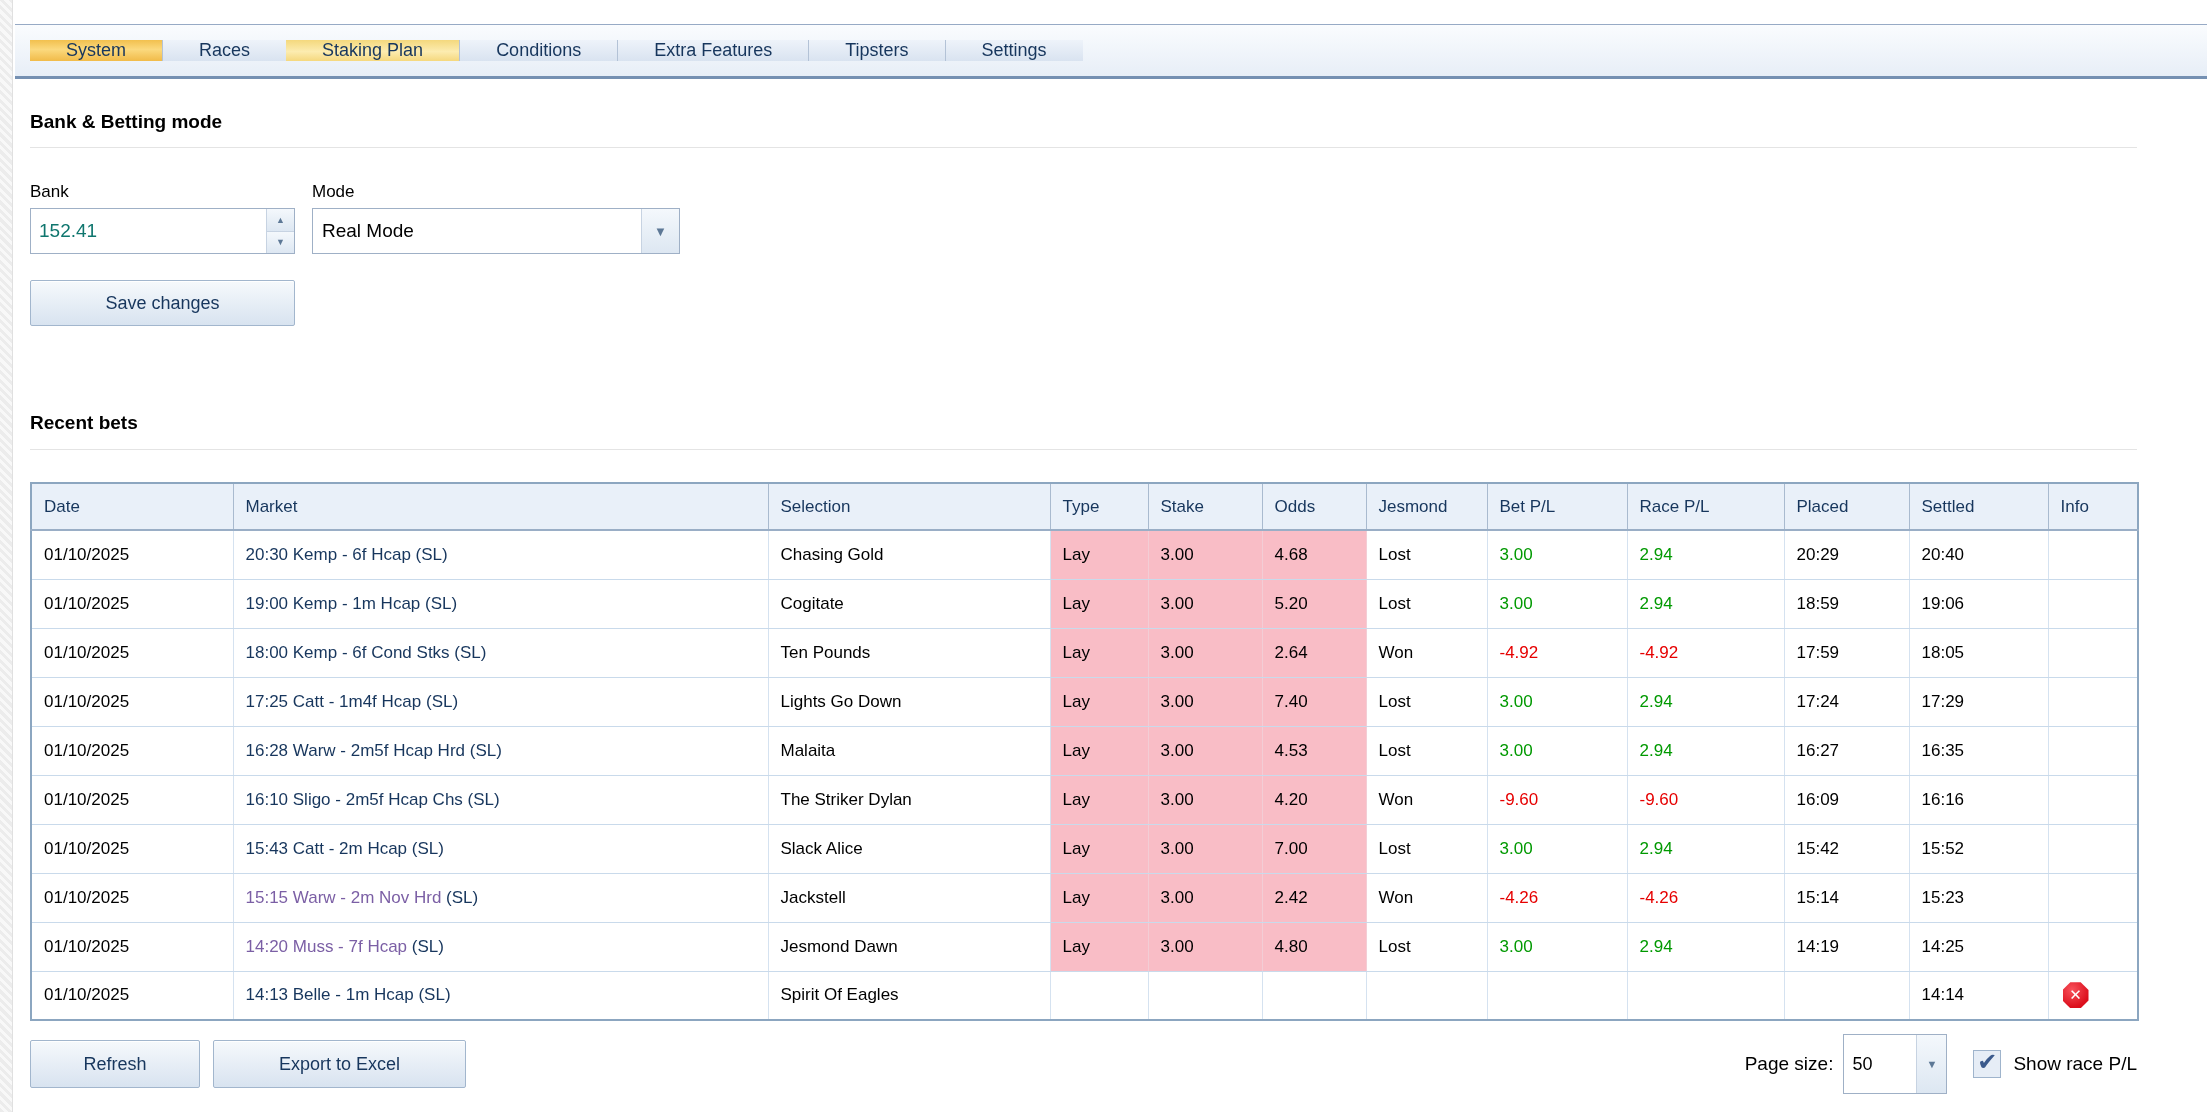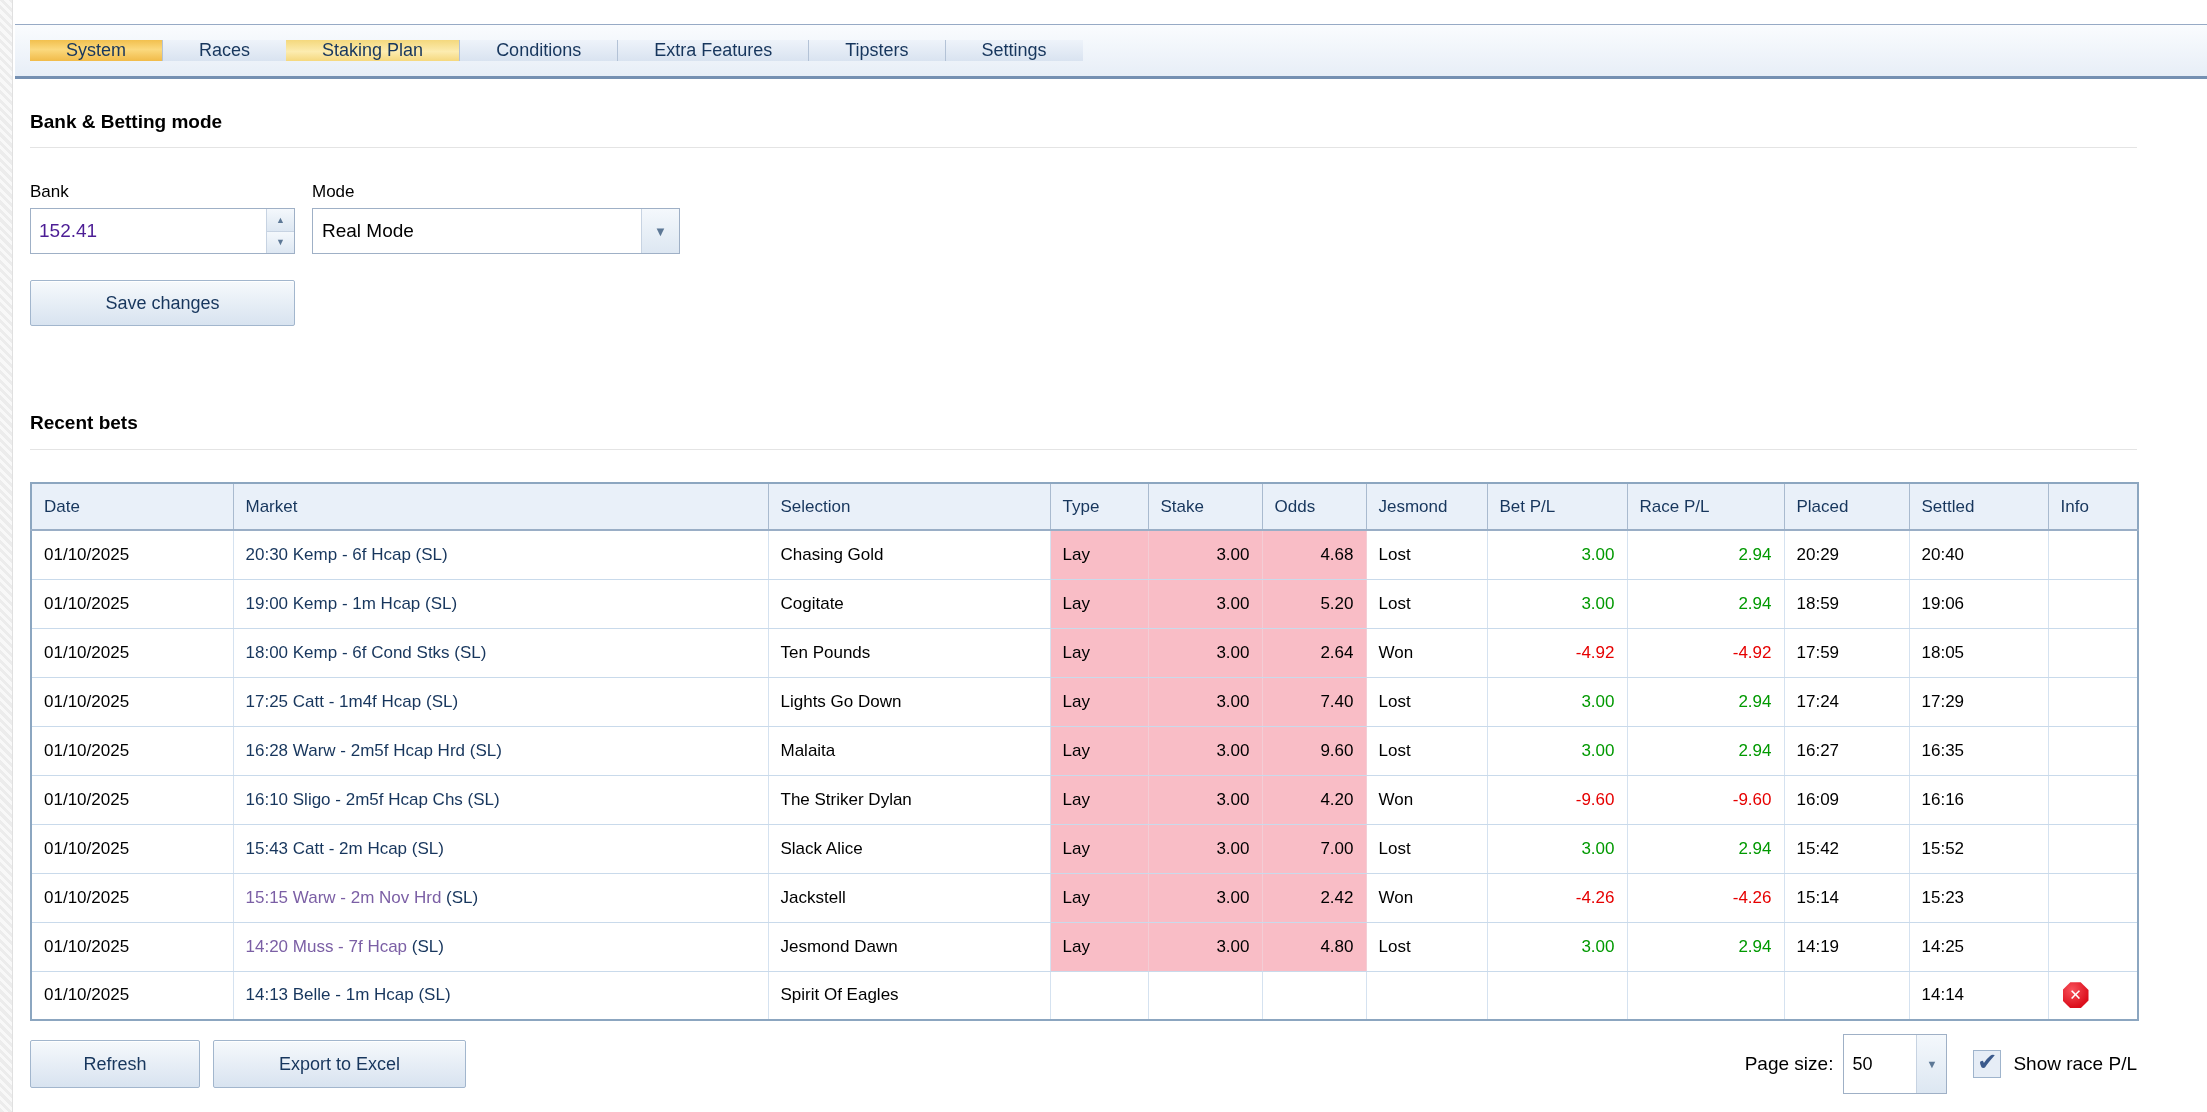--- a/index.html
+++ b/index.html
@@ -28,21 +28,21 @@
 
   
   .bank-head { margin-top:32px; }
   .bank-divider { margin-top:14px; }
   .form-row { margin-top:34px; display:flex; }
   .field { display:flex; flex-direction:column; }
   .field-label { font-size:17px; margin-bottom:6px; }
   .spin-box { width:265px; height:46px; border:1px solid #9fb0c6; background:#fff;
     display:flex; margin-right:17px; }
   .spin-box input { flex:1; border:none; outline:none; font-size:19px; padding-left:8px;
-    font-family:inherit; color:#4c1d95; min-width:0; }
+    font-family:inherit; color:#0f766e; min-width:0; }
   .spin-btns { width:28px; border-left:1px solid #c7d3e2; display:flex; flex-direction:column; }
   .spin-btn { flex:1; display:flex; align-items:center; justify-content:center;
     background:linear-gradient(#f4f8fc,#dde7f2); font-size:9px; color:#5d7896; cursor:pointer; }
   .spin-btn + .spin-btn { border-top:1px solid #c7d3e2; }
   .combo { width:368px; height:46px; border:1px solid #9fb0c6; background:#fff;
     display:flex; align-items:stretch; }
   .combo-value { flex:1; font-size:19px; display:flex; align-items:center; padding-left:9px; }
   .combo-btn { width:38px; border-left:1px solid #c7d3e2;
     background:linear-gradient(#f4f8fc,#dde7f2); display:flex; align-items:center;
     justify-content:center; color:#5d7896; font-size:13px; cursor:pointer; }
@@ -58,21 +58,21 @@
   table.bets { margin-top:32px; width:2107px; border-collapse:collapse; table-layout:fixed;
     border:2px solid #8ca6c0; font-size:17px; }
   .bets th { height:47px; background:#e9f0f9; color:#17365d; font-weight:normal;
     text-align:left; padding-left:12px; border-right:1px solid #a9bacf;
     border-bottom:2px solid #9aaec6; font-size:17px; }
   .bets th:last-child { border-right:none; }
   .bets td { height:49px; padding-left:12px; border-right:1px solid #d5e2f0;
     border-bottom:1px solid #c9daeb; background:#fff; white-space:nowrap; overflow:hidden; }
   .bets td:last-child { border-right:none; }
   .bets tr:last-child td { border-bottom:none; }
-  .bets td.num { text-align:right; padding-right:12px; padding-left:0; }
+  .bets td.num { padding-right:12px; padding-left:12px; }
   .bets td.pink { background:#f9bdc6; border-right-color:#f3cdd5; }
   a.market { color:#17365d; text-decoration:none; }
   a.market.visited { color:#7b5fa5; }
   .pos { color:#009900; }
   .neg { color:#e60000; }
   .err-icon { display:none; width:26px; height:26px; margin-left:14px;
     background:radial-gradient(circle at 35% 30%,#f8525c,#dc0f1c 70%);
     clip-path:polygon(30% 0,70% 0,100% 30%,100% 70%,70% 100%,30% 100%,0 70%,0 30%);
     color:#fff; font-size:15px; font-weight:bold; align-items:center; justify-content:center; }
   .err-icon.show { display:inline-flex; }
@@ -232,21 +232,21 @@
     <td>17:24</td>
     <td>17:29</td>
     <td class="info-cell"></td>
   </tr>
           <tr>
     <td>01/10/2025</td>
     <td><a href="#" class="market">16:28 Warw - 2m5f Hcap Hrd</a><span style="color:#17365d"> (SL)</span></td>
     <td>Malaita</td>
     <td class="pink">Lay</td>
     <td class="num pink">3.00</td>
-    <td class="num pink">9.60</td>
+    <td class="num pink">4.53</td>
     <td>Lost</td>
     <td class="num pos">3.00</td>
     <td class="num pos">2.94</td>
     <td>16:27</td>
     <td>16:35</td>
     <td class="info-cell"></td>
   </tr>
           <tr>
     <td>01/10/2025</td>
     <td><a href="#" class="market">16:10 Sligo - 2m5f Hcap Chs</a><span style="color:#17365d"> (SL)</span></td>

